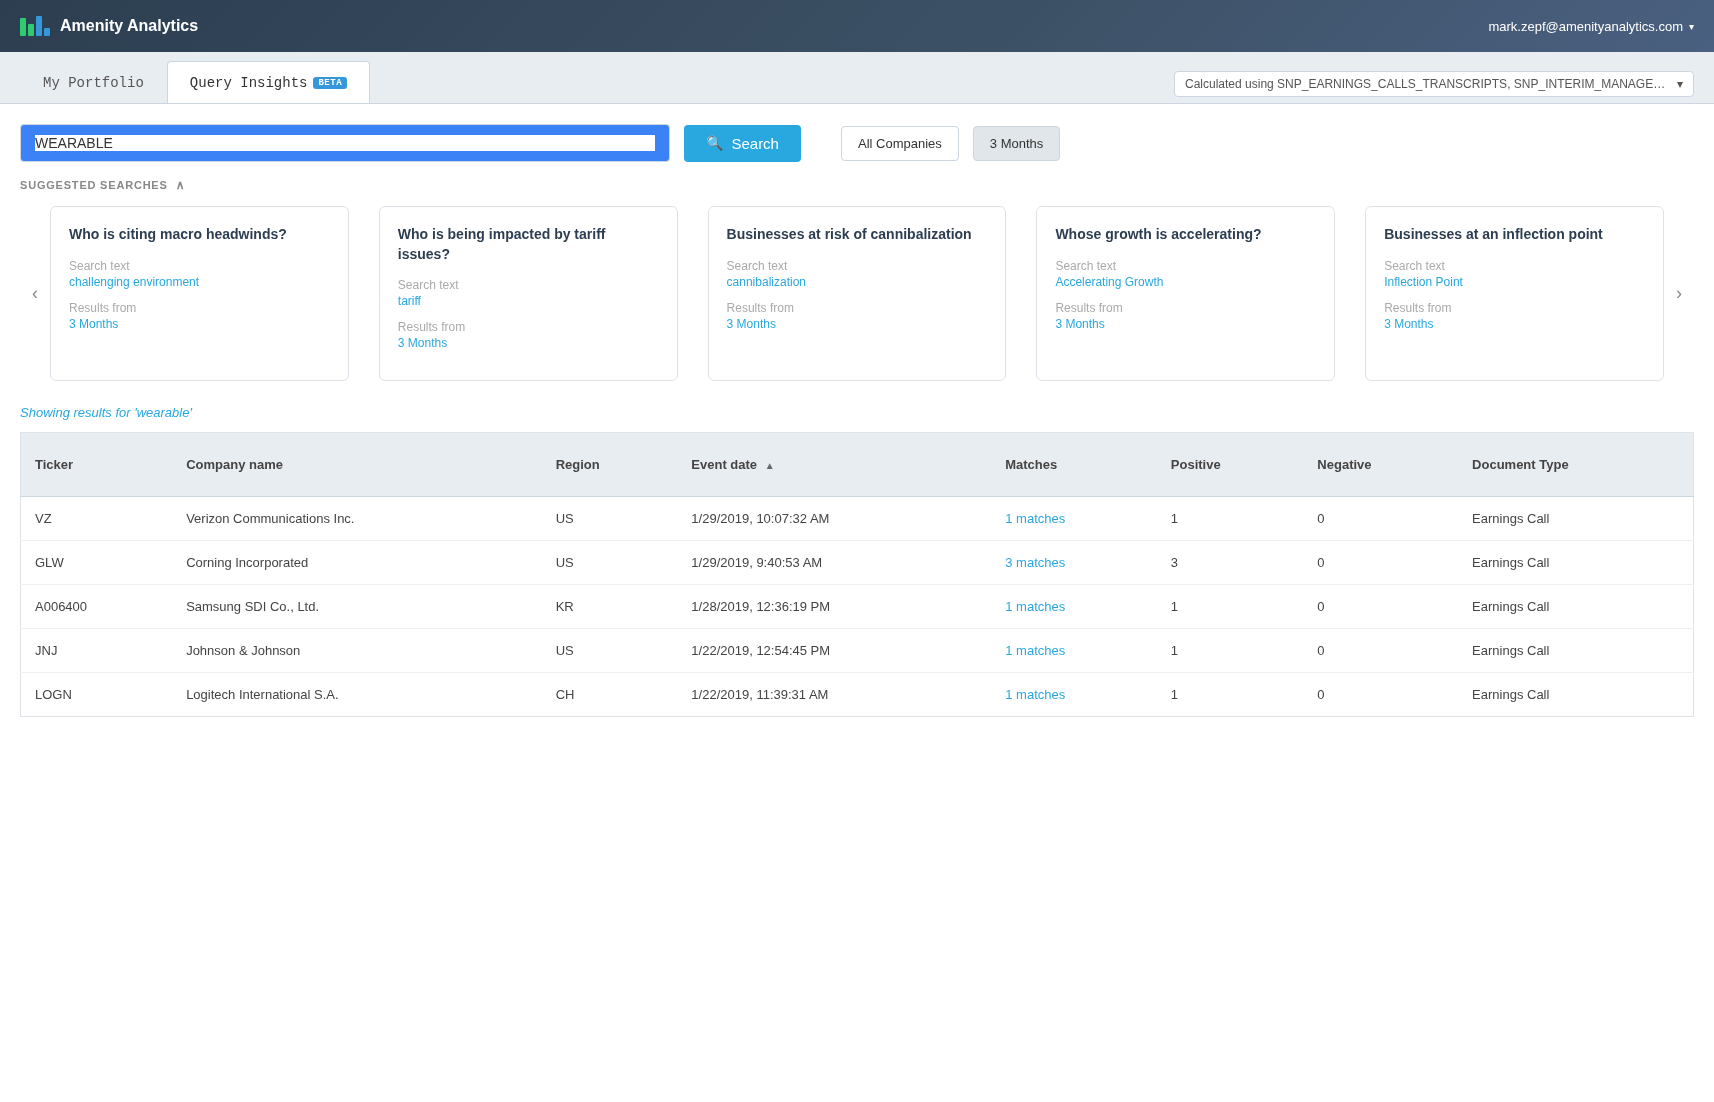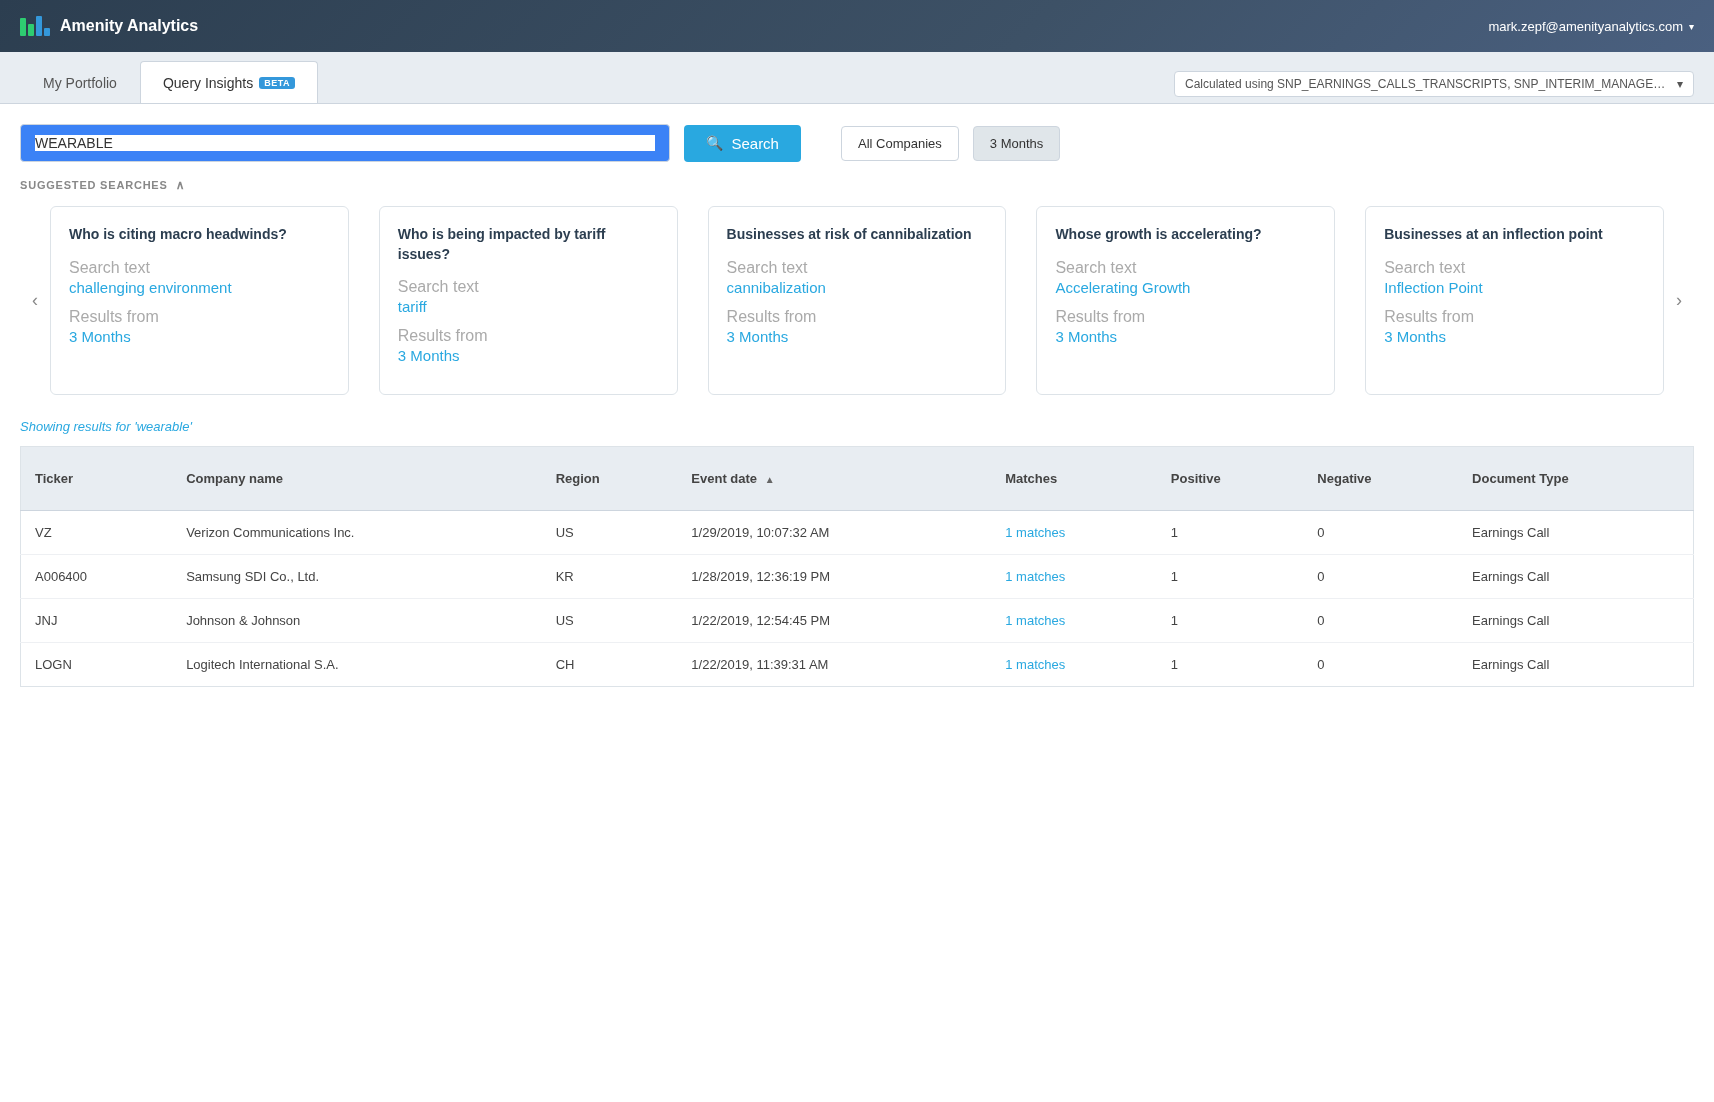--- a/index.html
+++ b/index.html
@@ -66,20 +66,21 @@
       cursor: pointer;
       color: #555;
       font-size: 14px;
       border: 1px solid transparent;
       border-bottom: none;
       border-radius: 4px 4px 0 0;
       background: transparent;
       height: 42px;
       display: flex;
       align-items: center;
+      font-family: Liberation Mono, monospace;
     }
     .nav-tab.active {
       background: #ffffff;
       border-color: #cdd5de;
       color: #333;
       font-weight: 500;
     }
     .beta-badge {
       background: #3498db;
       color: white;
@@ -220,26 +221,26 @@
       cursor: pointer;
     }
     .card-title {
       font-size: 14px;
       font-weight: 600;
       color: #2c3e50;
       margin-bottom: 14px;
       line-height: 1.4;
     }
     .card-meta-label {
-      font-size: 16px;
+      font-size: 12px;
       color: #aaa;
       margin-bottom: 2px;
     }
     .card-meta-value {
-      font-size: 15px;
+      font-size: 12px;
       color: #29a8e0;
       margin-bottom: 12px;
     }
 
     
     .results-label {
       color: #29a8e0;
       font-size: 13px;
       margin-bottom: 12px;
       font-style: italic;
@@ -398,20 +399,30 @@
       </tr>
     </thead>
     <tbody id="results-tbody">
         <tr>
     <td>VZ</td>
     <td>Verizon Communications Inc.</td>
     <td>US</td>
     <td>1/29/2019, 10:07:32 AM</td>
     <td><a class="matches-link">1 matches</a></td>
     <td>1</td>
+    <td>0</td>
+    <td>Earnings Call</td>
+  </tr>
+        <tr>
+    <td>GLW</td>
+    <td>Corning Incorporated</td>
+    <td>US</td>
+    <td>1/29/2019, 9:40:53 AM</td>
+    <td><a class="matches-link">3 matches</a></td>
+    <td>3</td>
     <td>0</td>
     <td>Earnings Call</td>
   </tr>
         <tr>
     <td>A006400</td>
     <td>Samsung SDI Co., Ltd.</td>
     <td>KR</td>
     <td>1/28/2019, 12:36:19 PM</td>
     <td><a class="matches-link">1 matches</a></td>
     <td>1</td>

